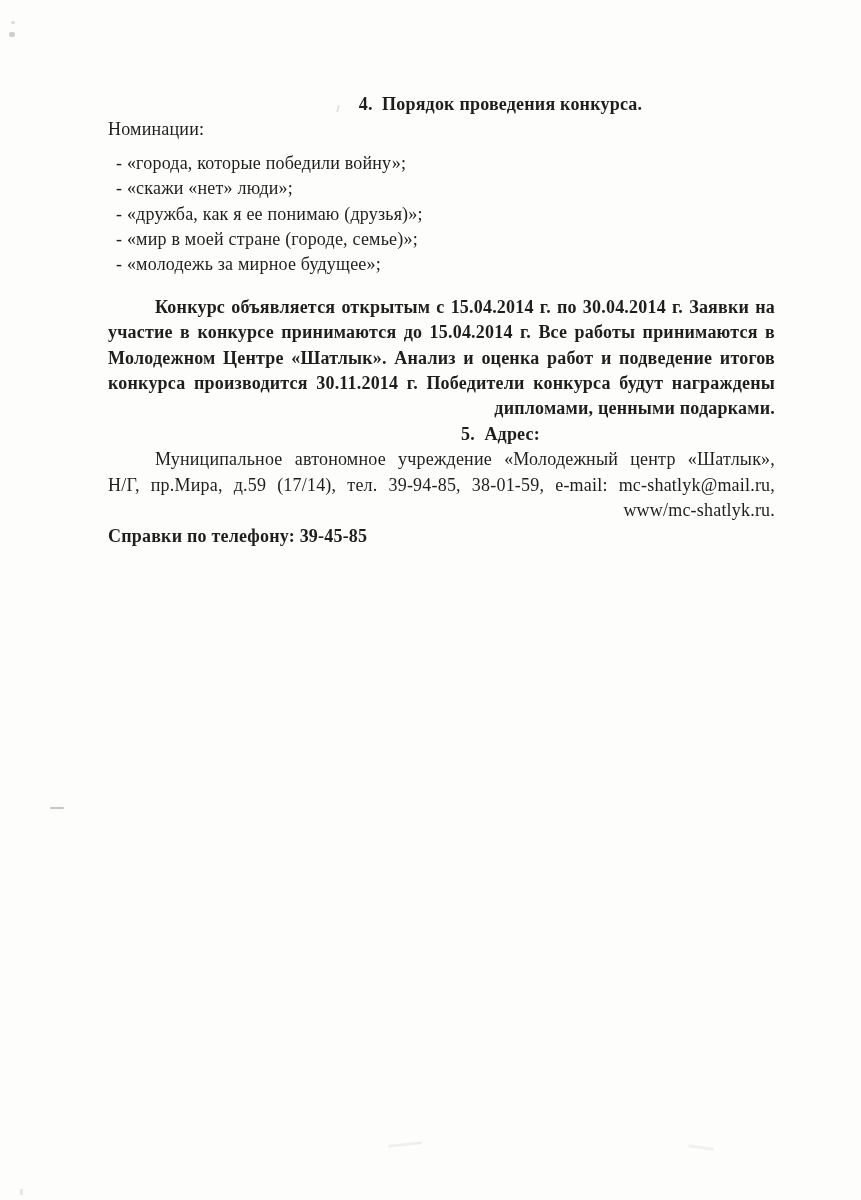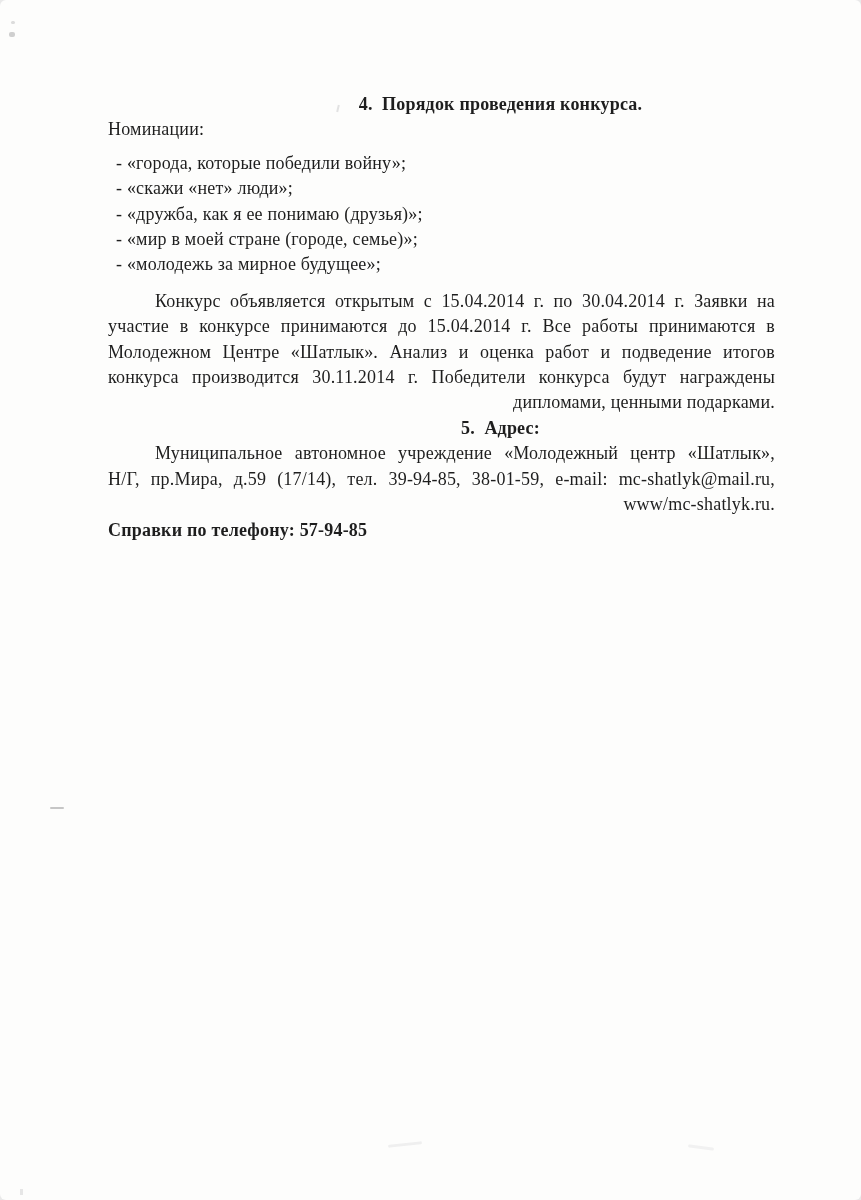--- a/index.html
+++ b/index.html
@@ -12,38 +12,37 @@
     width: 861px;
     height: 1200px;
     margin: 0 auto;
     background: #fdfdfc;
     overflow: hidden;
     font-family: "Liberation Serif", "DejaVu Serif", serif;
     color: #1e1e1e;
     font-size: 18px;
     line-height: 25.4px;
     letter-spacing: 0.2px;
-    border-radius: 6px;
   }
   .content {
     position: absolute;
     left: 108px;
     right: 86px;
     top: 92px;
   }
   .heading {
     font-weight: bold;
     text-align: center;
     margin-left: 118px; 
   }
   .heading-5 { }
   .indented { }
   .list { margin: 8px; }
   .list-item { white-space: nowrap; }
-  .para { margin-top: 11px; }
+  .para { margin-top: 17px; font-weight: bold; }
   .jline {
     text-align: justify;
     text-align-last: justify;
   }
   .jline.first { text-indent: 47px; }
   .plainline { text-align: right; }
   .bold-line { font-weight: bold; }
   
   .artifact { position: absolute; pointer-events: none; }
   .speck-1 { left: 11px; top: 21px; width: 4px; height: 3px; background: #dcdcdc; border-radius: 2px; }
@@ -90,16 +89,16 @@
     </div>
 
     <div class="heading heading-5">5.&nbsp;&nbsp;Адрес:</div>
 
     <div>
       <div class="jline first">Муниципальное автономное учреждение «Молодежный центр «Шатлык»,</div>
       <div class="jline">Н/Г, пр.Мира, д.59 (17/14), тел. 39-94-85, 38-01-59, e-mail: mc-shatlyk@mail.ru,</div>
       <div class="plainline">www/mc-shatlyk.ru.</div>
     </div>
 
-    <div class="bold-line">Справки по телефону: 57-94-85</div>
+    <div class="bold-line">Справки по телефону: 39-45-85</div>
 
   </div>
 </div>
 
 </body></html>

